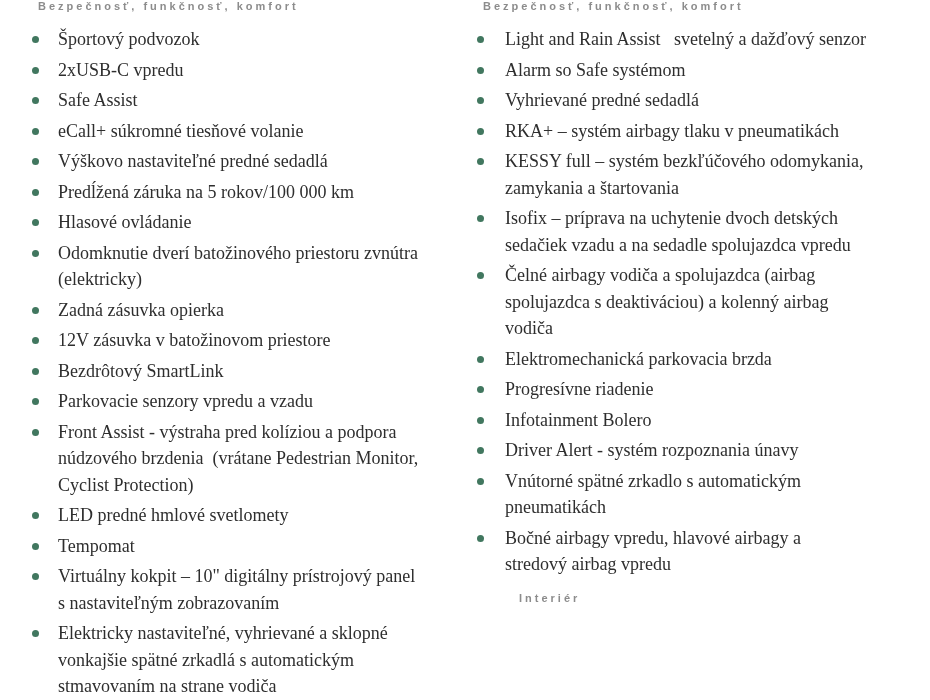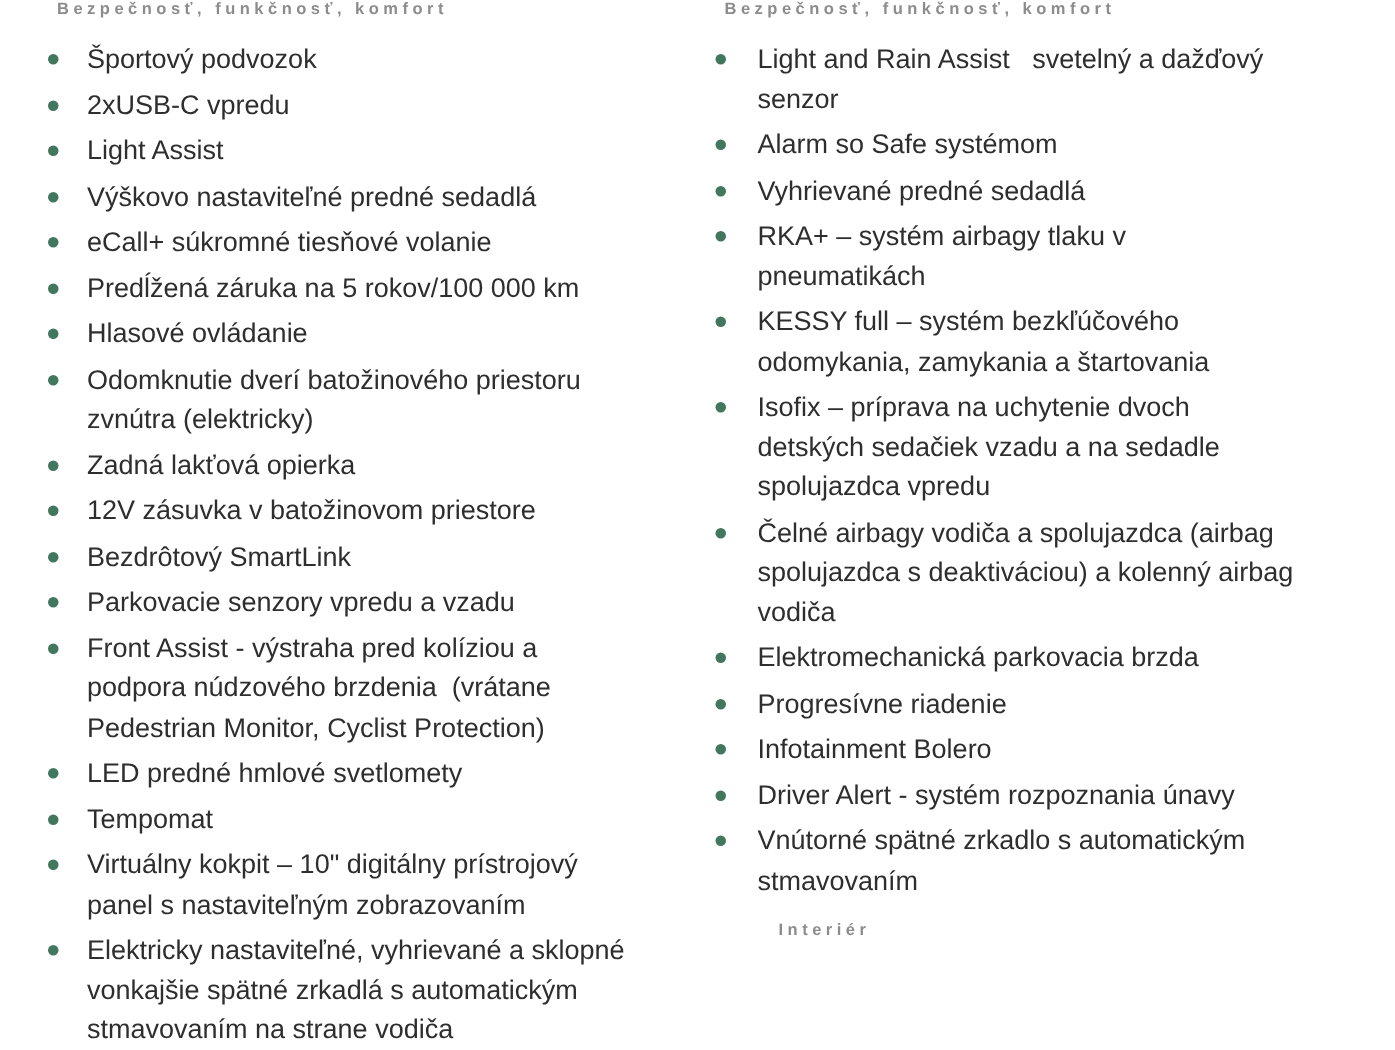--- a/index.html
+++ b/index.html
@@ -55,43 +55,44 @@
     position: absolute;
     left: -6px;
     top: 10px;
     width: 7px;
     height: 7px;
     border-radius: 50%;
     background: var(--bullet-color, #41775f);
   }
   .item-text {
     white-space: pre-wrap;
+    font-family: Liberation Serif, serif;
   }
   .footer-heading {
     margin-top: 14px;
     margin-left: 36px;
   }
 </style>
 </head>
 <body style="background: rgb(255, 255, 255);">
 
 <div class="page">
 
   <section class="col left">
     <h2 class="heading">Bezpečnosť, funkčnosť, komfort</h2>
     <ul class="items">
         <li><span class="dot"></span><span class="item-text">Športový podvozok</span></li>
         <li><span class="dot"></span><span class="item-text">2xUSB-C vpredu</span></li>
-        <li><span class="dot"></span><span class="item-text">Light Assist</span></li>
+        <li><span class="dot"></span><span class="item-text">Safe Assist</span></li>
+        <li><span class="dot"></span><span class="item-text">eCall+ súkromné tiesňové volanie</span></li>
         <li><span class="dot"></span><span class="item-text">Výškovo nastaviteľné predné sedadlá</span></li>
-        <li><span class="dot"></span><span class="item-text">eCall+ súkromné tiesňové volanie</span></li>
         <li><span class="dot"></span><span class="item-text">Predĺžená záruka na 5 rokov/100 000 km</span></li>
         <li><span class="dot"></span><span class="item-text">Hlasové ovládanie</span></li>
         <li><span class="dot"></span><span class="item-text">Odomknutie dverí batožinového priestoru zvnútra (elektricky)</span></li>
-        <li><span class="dot"></span><span class="item-text">Zadná lakťová opierka</span></li>
+        <li><span class="dot"></span><span class="item-text">Zadná zásuvka opierka</span></li>
         <li><span class="dot"></span><span class="item-text">12V zásuvka v batožinovom priestore</span></li>
         <li><span class="dot"></span><span class="item-text">Bezdrôtový SmartLink</span></li>
         <li><span class="dot"></span><span class="item-text">Parkovacie senzory vpredu a vzadu</span></li>
         <li><span class="dot"></span><span class="item-text">Front Assist - výstraha pred kolíziou a podpora núdzového brzdenia  (vrátane Pedestrian Monitor, Cyclist Protection)</span></li>
         <li><span class="dot"></span><span class="item-text">LED predné hmlové svetlomety</span></li>
         <li><span class="dot"></span><span class="item-text">Tempomat</span></li>
         <li><span class="dot"></span><span class="item-text">Virtuálny kokpit – 10" digitálny prístrojový panel s nastaviteľným zobrazovaním</span></li>
         <li><span class="dot"></span><span class="item-text">Elektricky nastaviteľné, vyhrievané a sklopné vonkajšie spätné zrkadlá s automatickým stmavovaním na strane vodiča</span></li>
       </ul>
   </section>
@@ -103,18 +104,19 @@
         <li><span class="dot"></span><span class="item-text">Alarm so Safe systémom</span></li>
         <li><span class="dot"></span><span class="item-text">Vyhrievané predné sedadlá</span></li>
         <li><span class="dot"></span><span class="item-text">RKA+ – systém airbagy tlaku v pneumatikách</span></li>
         <li><span class="dot"></span><span class="item-text">KESSY full – systém bezkľúčového odomykania, zamykania a štartovania</span></li>
         <li><span class="dot"></span><span class="item-text">Isofix – príprava na uchytenie dvoch detských sedačiek vzadu a na sedadle spolujazdca vpredu</span></li>
         <li><span class="dot"></span><span class="item-text">Čelné airbagy vodiča a spolujazdca (airbag spolujazdca s deaktiváciou) a kolenný airbag vodiča</span></li>
         <li><span class="dot"></span><span class="item-text">Elektromechanická parkovacia brzda</span></li>
         <li><span class="dot"></span><span class="item-text">Progresívne riadenie</span></li>
         <li><span class="dot"></span><span class="item-text">Infotainment Bolero</span></li>
         <li><span class="dot"></span><span class="item-text">Driver Alert - systém rozpoznania únavy</span></li>
-        <li><span class="dot"></span><span class="item-text">Vnútorné spätné zrkadlo s automatickým stmavovaním</span></li>
+        <li><span class="dot"></span><span class="item-text">Vnútorné spätné zrkadlo s automatickým pneumatikách</span></li>
+        <li><span class="dot"></span><span class="item-text">Bočné airbagy vpredu, hlavové airbagy a stredový airbag vpredu</span></li>
       </ul>
     <h2 class="heading footer-heading">Interiér</h2>
   </section>
 
 </div>
 
 </body></html>

